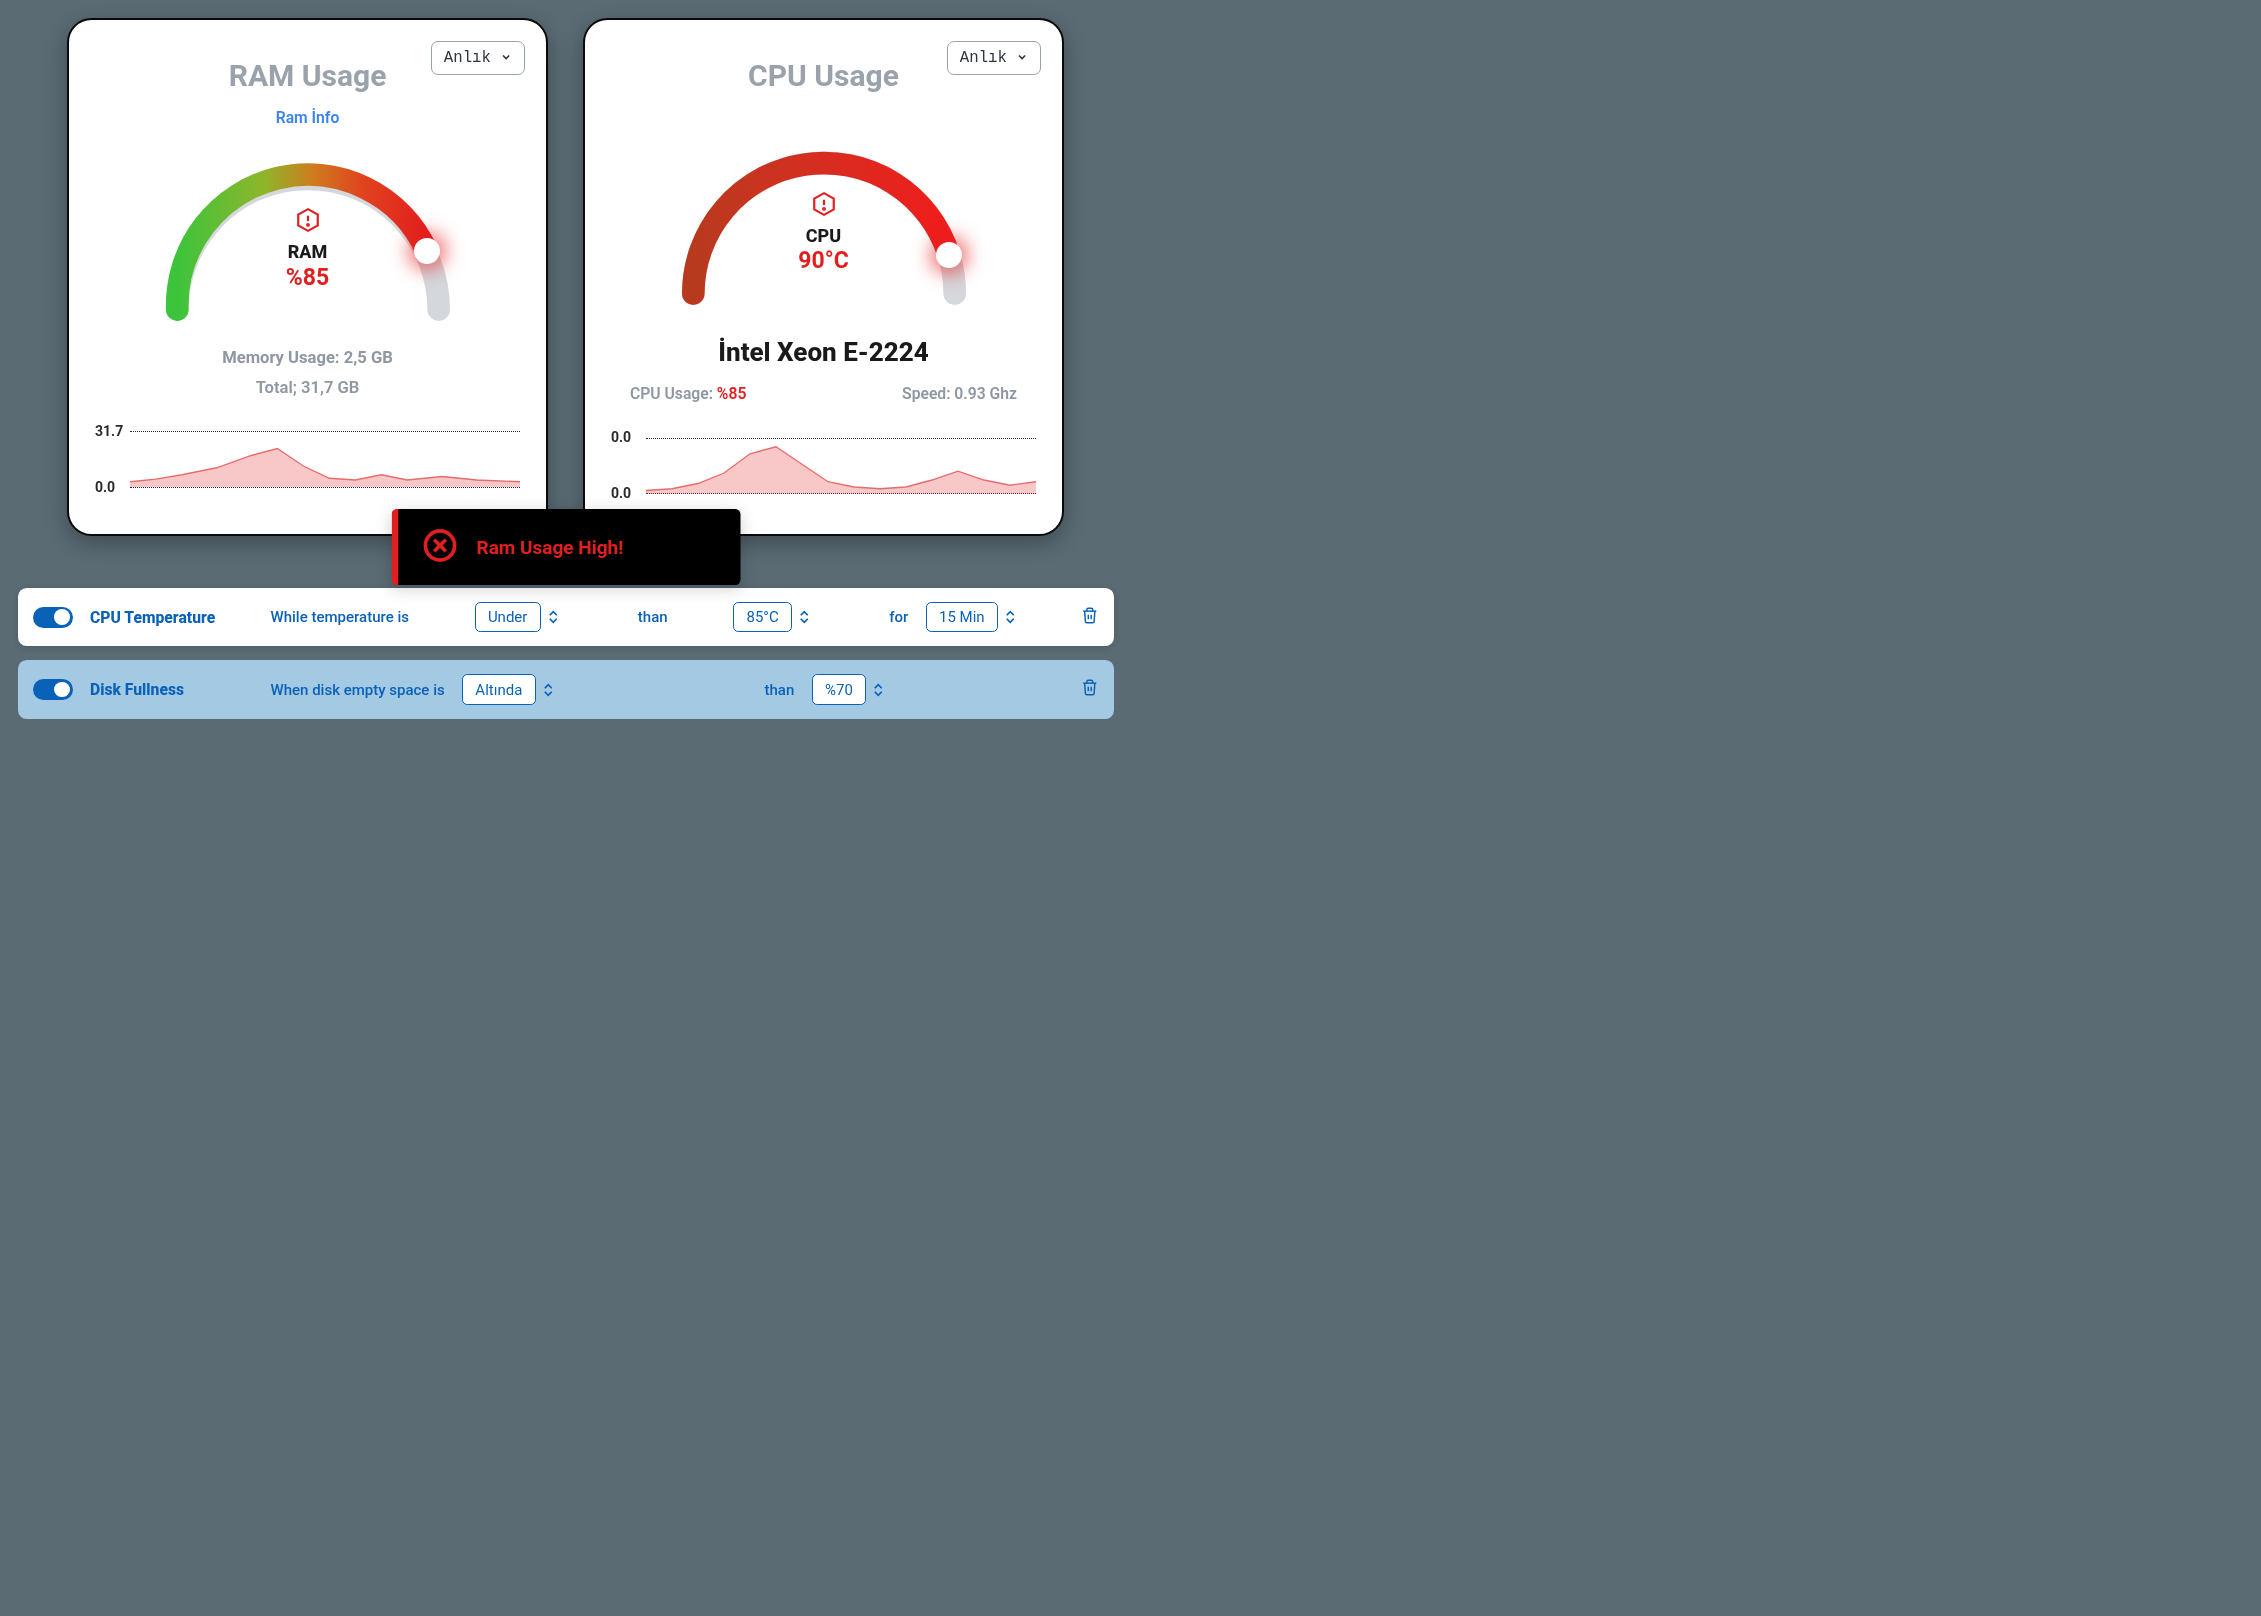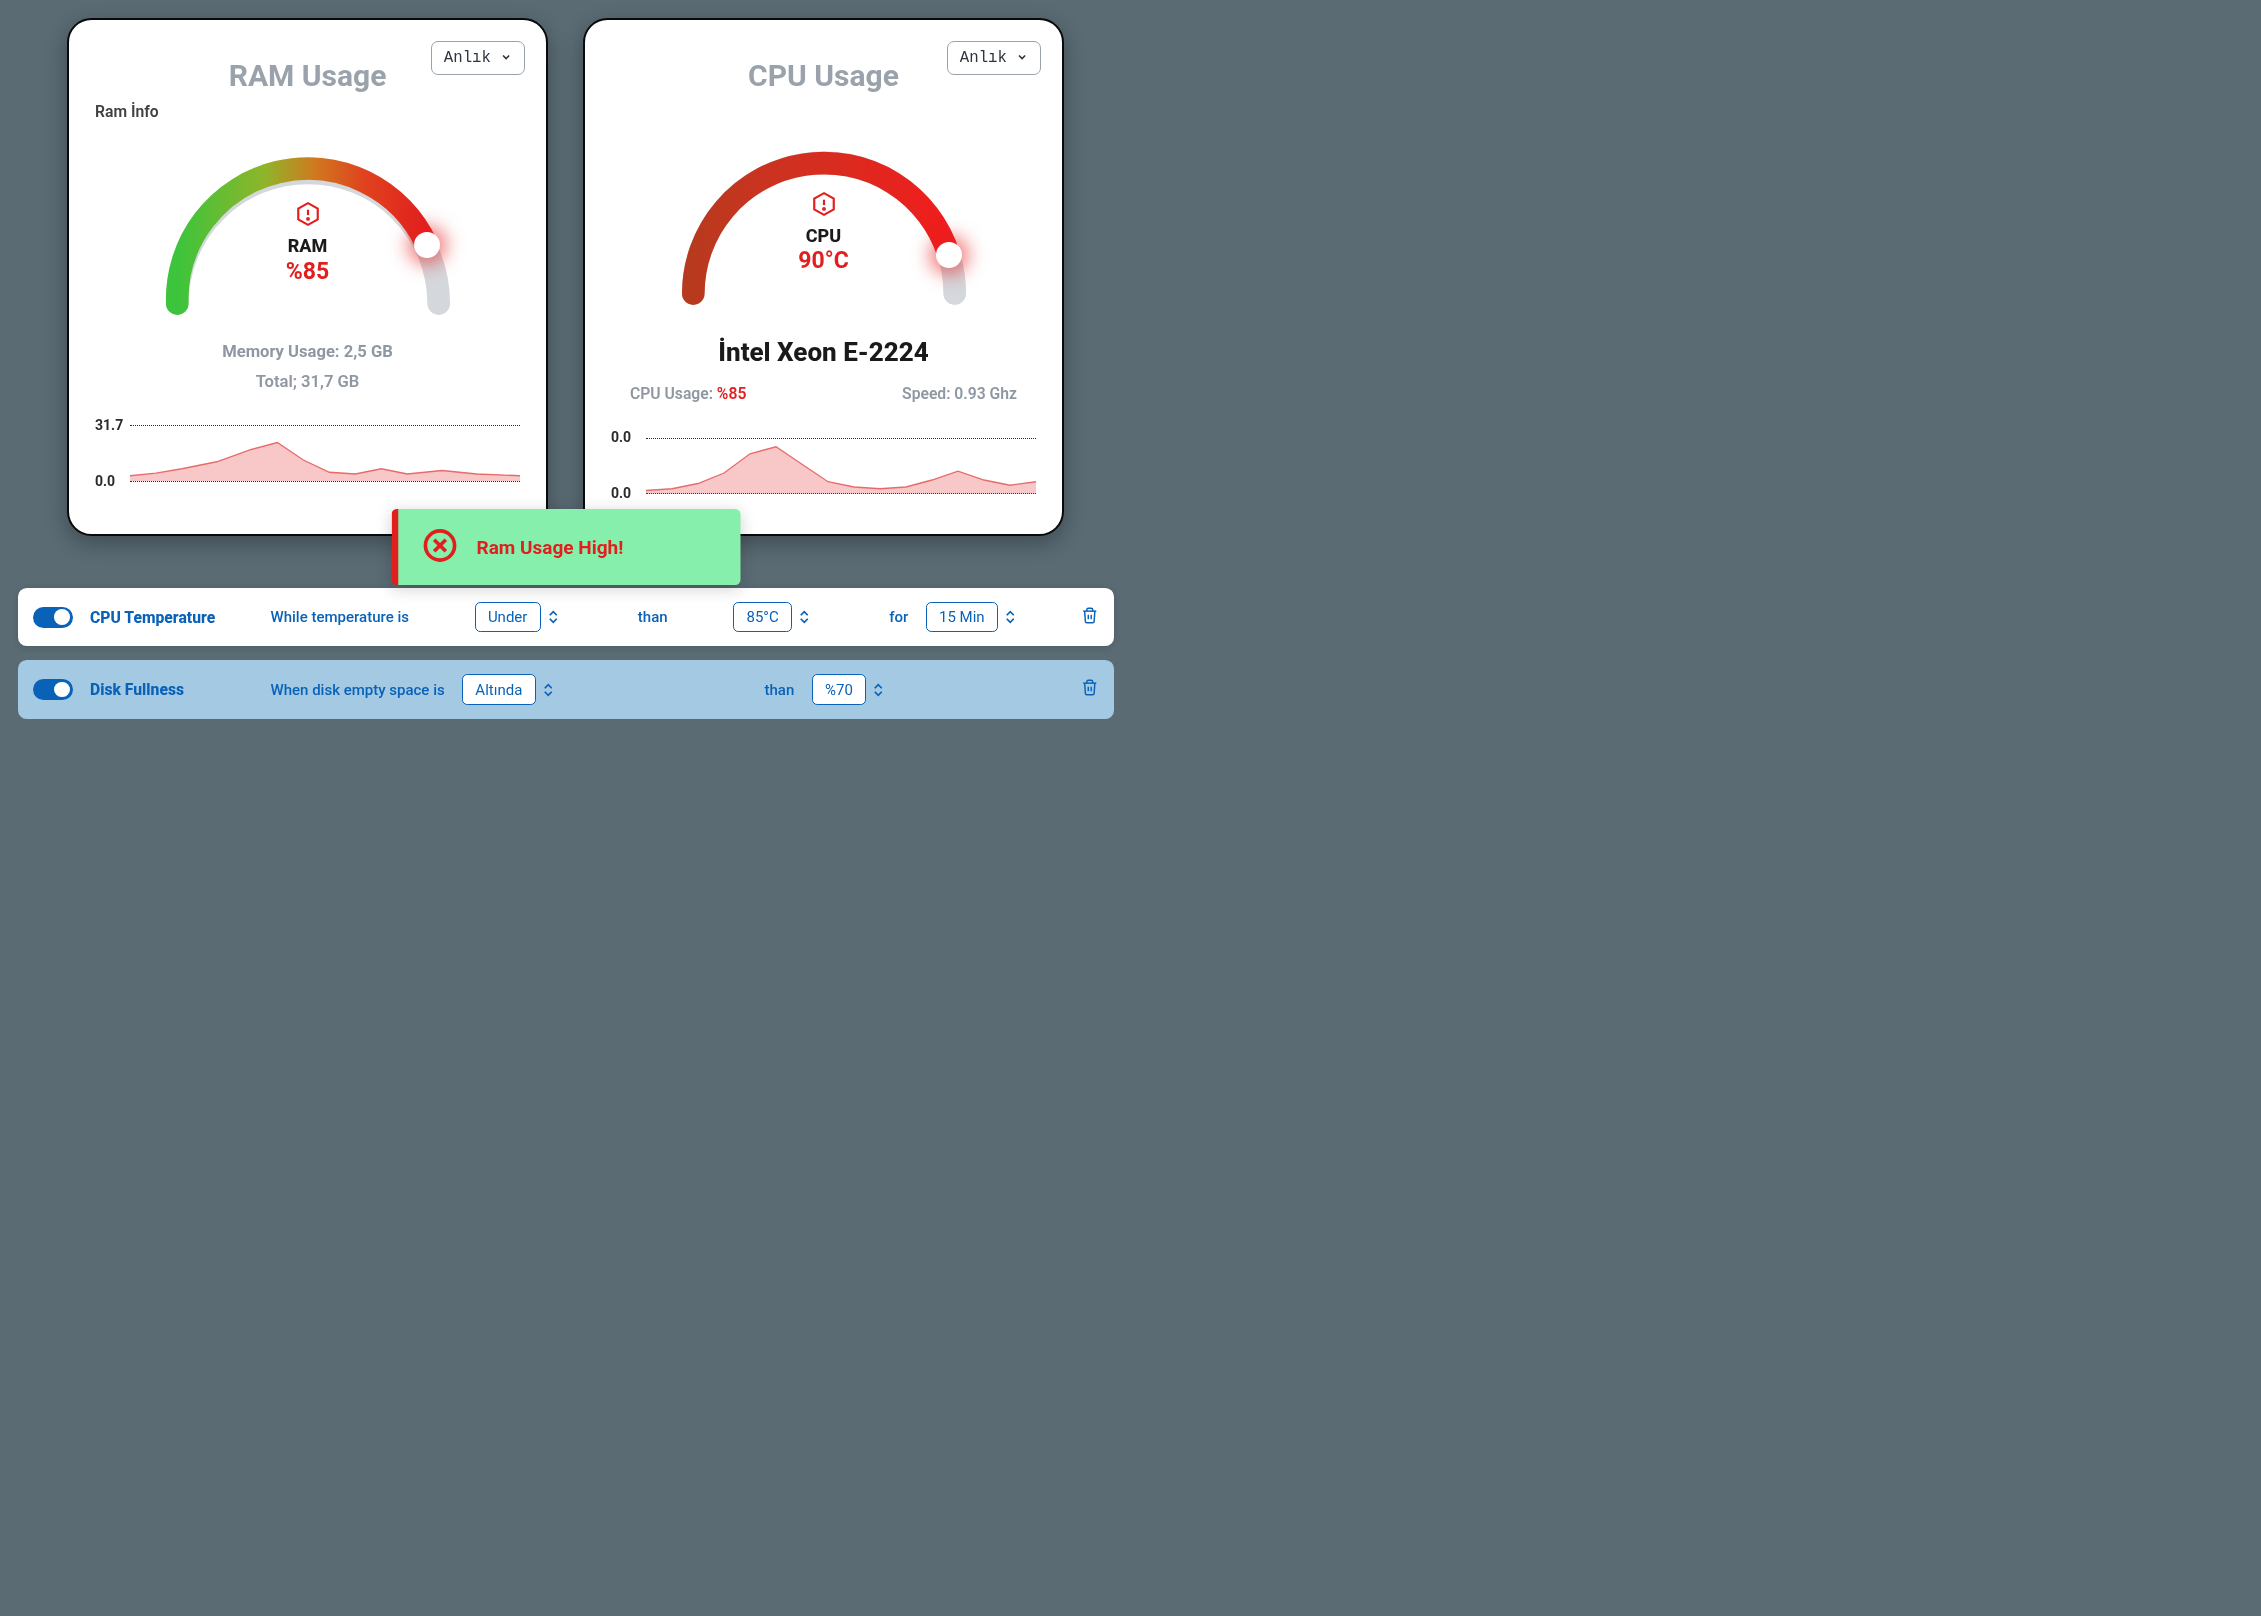--- a/index.html
+++ b/index.html
@@ -42,24 +42,25 @@
   font-family: Liberation Mono, monospace;
 }
 .card-title {
   text-align: center;
   font-size: 30px;
   font-weight: 700;
   color: #9aa2ab;
   margin-top: 12px;
 }
 .card-subtitle {
+  text-align: center;
   font-size: 15.7px;
-  color: #404040;
+  color: #3b82f6;
   font-weight: 600;
-  margin-top: 9px;
+  margin-top: 15px;
 }
 .gauge-wrap {
   position: relative;
   width: 332px;
   height: 183px;
   margin: 17.5px auto 0;
 }
 .gauge-svg { display: block; }
 .gauge-knob {
   position: absolute;
@@ -161,21 +162,21 @@
   top: 8.7px;
   bottom: 14px;
   width: calc(100% - 35px);
   height: 56px;
 }
 .alert-banner {
   position: absolute;
   left: 50%;
   transform: translateX(-50%);
   bottom: -49px;
-  background: #86efac;
+  background: #000000;
   border-left: 7px solid #e21f1f;
   border-radius: 5.2px;
   padding: 19px 35px 19px 24.5px;
   display: flex;
   align-items: center;
   gap: 19px;
   box-shadow: 0 3.5px 15.7px rgba(0,0,0,0.18);
   z-index: 10;
   width: 349px;
 }

